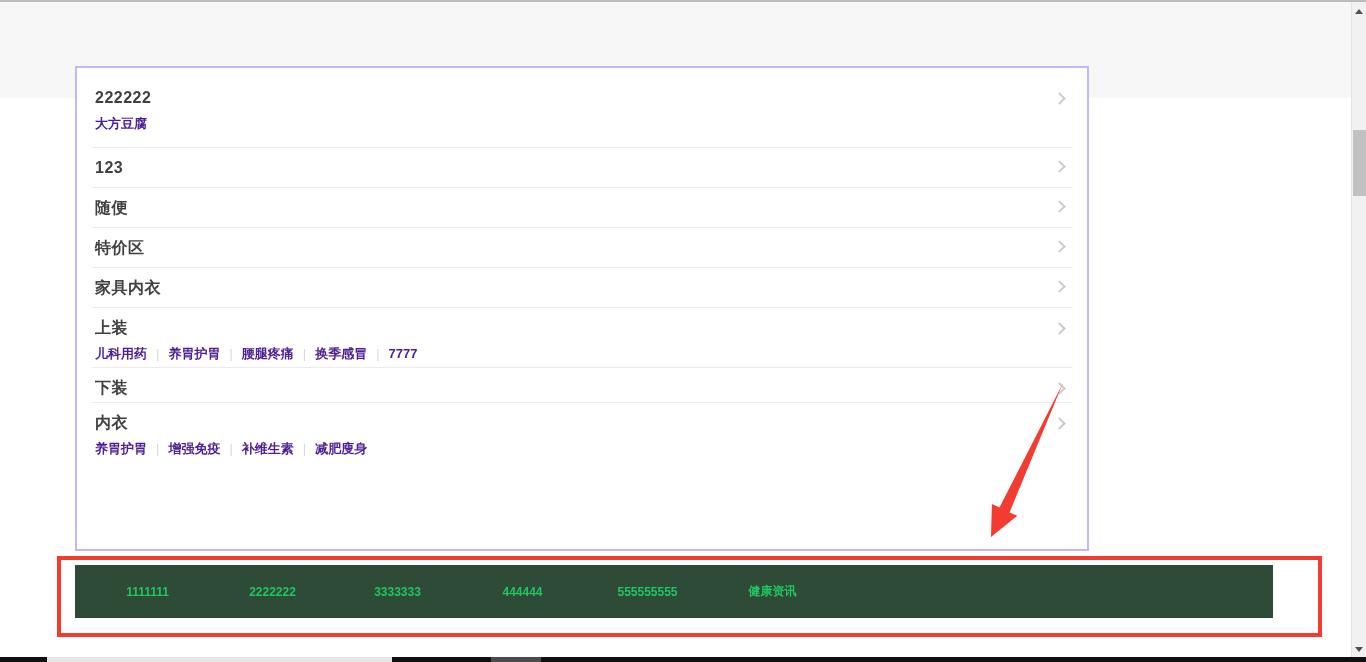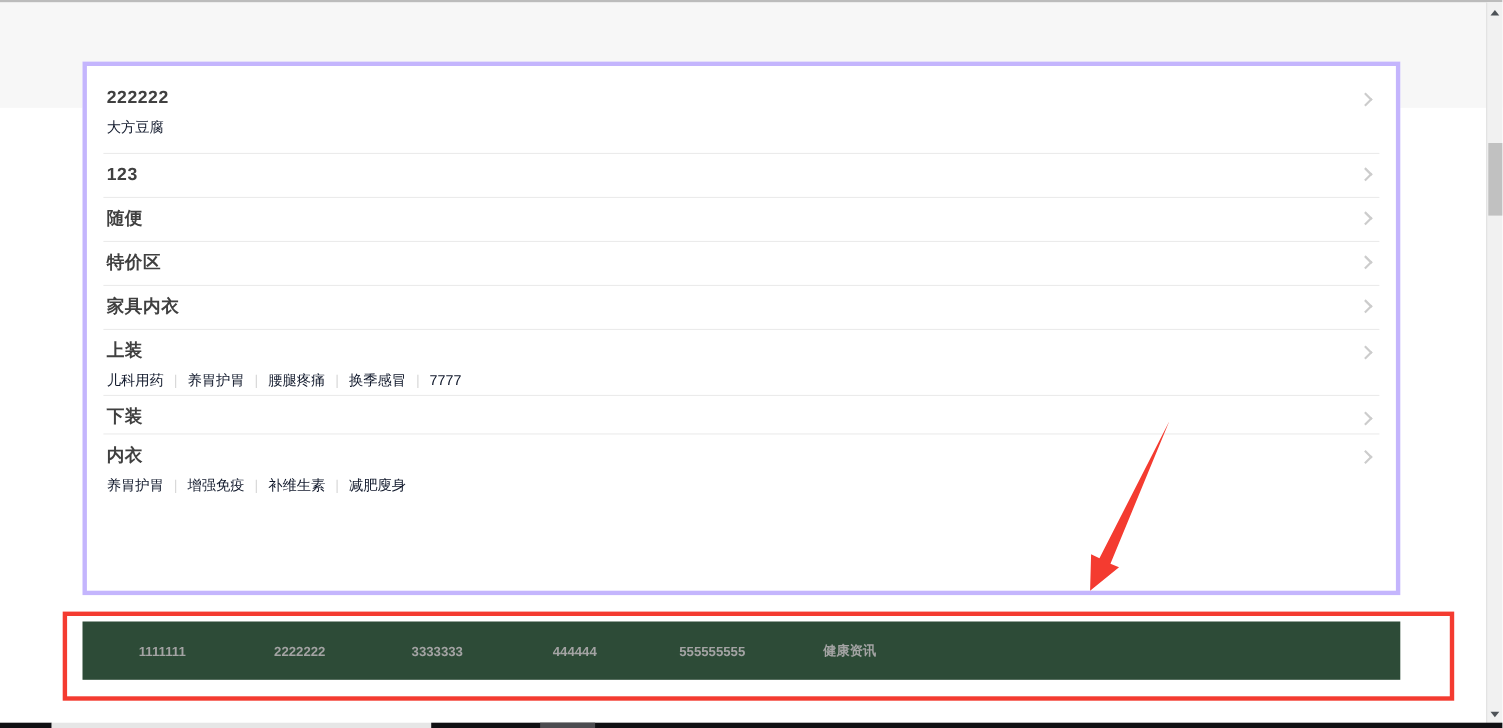--- a/index.html
+++ b/index.html
@@ -4,46 +4,46 @@
 <style>
   * { margin:0; padding:0; box-sizing:border-box; }
   html,body { width:1366px; height:662px; overflow:hidden; background:#ffffff;
     font-family:"Liberation Sans","DejaVu Sans",sans-serif; }
   .stage { position:relative; width:1366px; height:662px; overflow:hidden; }
 
   .top-line { position:absolute; left:0; top:0; width:1366px; height:2px; background:#bcbcbc; z-index:6; }
   .gray-band { position:absolute; left:0; top:2px; width:1366px; height:96px; background:#f7f7f7; z-index:0; }
 
   
-  .panel { position:absolute; left:75px; top:56px; width:1198px; height:485px;
-    background:#ffffff; border:4px solid #c4b5fd; z-index:1; }
+  .panel { position:absolute; left:75px; top:66px; width:1014px; height:485px;
+    background:#ffffff; border:2px solid #c4b5fd; z-index:1; }
   .row { position:relative; margin:0 15px; border-bottom:1px solid #ebebeb; padding:0 35px 0 3px; }
   .row:last-child { border-bottom:none; }
   .row.simple { height:40px; display:flex; align-items:center; }
   .row.compound { padding-top:10px; padding-bottom:4px; }
   .row.compound:first-child { padding-top:20px; padding-bottom:14px; }
   .row-title { font-size:16px; font-weight:bold; color:#404040; line-height:20px; letter-spacing:0.5px; }
   .row-links { margin-top:7px; font-size:13px; line-height:18px; }
-  .slink { color:#0f172a; text-decoration:none; cursor:pointer; }
+  .slink { color:#4c1d95; text-decoration:none; cursor:pointer;font-weight:bold; }
   .sep { color:#d8d8d8; margin:0 9px; }
   .chevron { position:absolute; right:8px; width:9px; height:9px;
     border-top:2px solid #cccccc; border-right:2px solid #cccccc;
     transform:rotate(45deg); cursor:pointer; }
   .row.simple .chevron { top:50%; margin-top:-6px; }
   .row.compound .chevron { top:16px; }
   .row.compound:first-child .chevron { top:26px; }
 
   
   .annotation-box { position:absolute; left:57px; top:556px; width:1265px; height:81px;
     border:4px solid #f43b30; z-index:4; pointer-events:none; }
 
   
   .footer-bar { position:absolute; left:75px; top:565px; width:1198px; height:53px;
     background:#2d4b37; z-index:2; display:flex; align-items:center; padding-left:10px; }
-  .fcell { width:125px; text-align:center; color:#a3a3a3; font-size:12px; font-weight:bold; cursor:pointer; }
+  .fcell { width:125px; text-align:center; color:#22c55e; font-size:12px; font-weight:bold; cursor:pointer; }
 
   
   .arrow-svg { position:absolute; left:0; top:0; z-index:5; pointer-events:none; }
 
   
   .scrollbar { position:absolute; right:0; top:2px; width:15px; height:660px;
     background:#f1f1f1; border-left:1px solid #e2e2e2; z-index:7; }
   .sb-up { position:absolute; top:7px; left:3px; width:0; height:0;
     border-left:4px solid transparent; border-right:4px solid transparent;
     border-bottom:5px solid #4d5257; cursor:pointer; }

